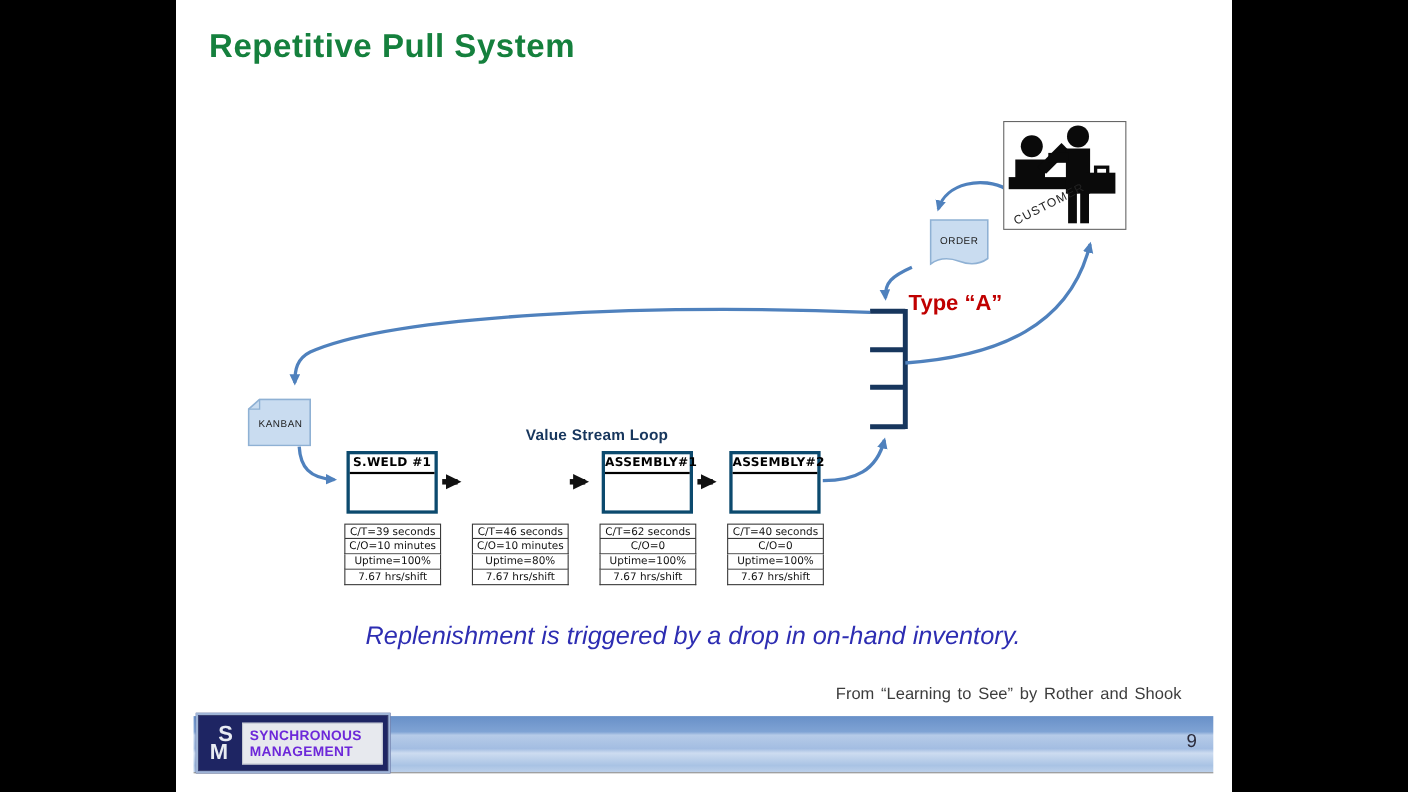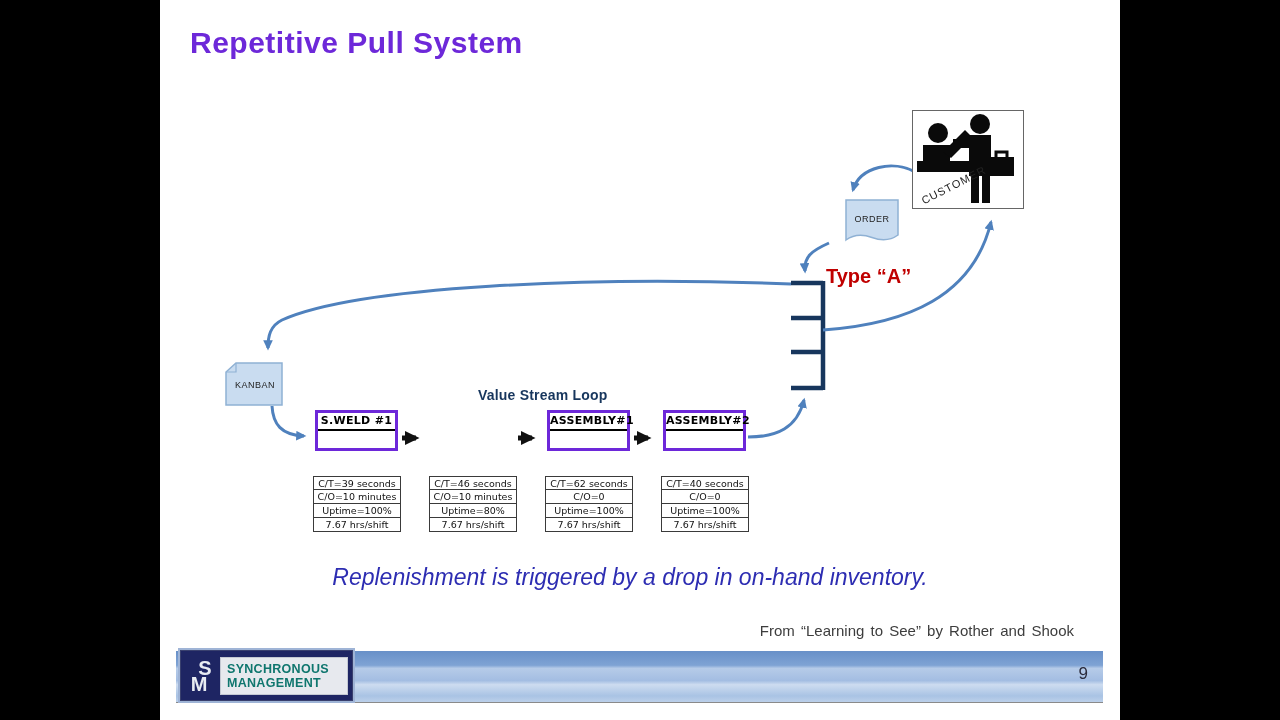--- a/index.html
+++ b/index.html
@@ -2,32 +2,32 @@
 <html><head>
 <meta charset="utf-8">
 <style>
   html,body{margin:0;padding:0;}
   body{width:1280px;height:720px;background:#000;overflow:hidden;
        font-family:"Liberation Sans",sans-serif;}
   .stage{position:relative;width:1280px;height:720px;background:#000;}
   .slide{position:absolute;left:160px;top:0;width:960px;height:720px;background:#ffffff;}
   .abs{position:absolute;}
 
-  .title{left:30px;top:26px;font-size:30px;font-weight:bold;color:#6d28d9;letter-spacing:.5px;}
+  .title{left:30px;top:26px;font-size:30px;font-weight:bold;color:#15803d;letter-spacing:.5px;}
 
   .overlay{position:absolute;left:0;top:0;width:960px;height:720px;pointer-events:none;}
 
   .customer-box{left:752px;top:110px;width:110px;height:97px;background:#fff;border:1px solid #666;}
   .doc-shape{width:54px;height:46px;}
   .order-wrap{left:665px;top:199px;padding-left:20px;}
   .kanban-wrap{left:65px;top:362px;}
   .type-a{left:666px;top:265px;font-size:20px;font-weight:bold;color:#c00000;}
   .vsl{left:318px;top:387px;font-size:14px;font-weight:bold;color:#17365d;letter-spacing:.2px;}
 
-  .pbox{position:absolute;top:410px;width:83px;height:41px;border:3px solid #6d28d9;
+  .pbox{position:absolute;top:410px;width:83px;height:57px;border:3px solid #0c4a6e;
         background:#fff;box-sizing:border-box;}
   .pbox-title{height:16px;border-bottom:2px solid #000;font-family:"DejaVu Sans",sans-serif;
         font-size:11px;font-weight:bold;text-align:center;line-height:16px;letter-spacing:.3px;}
   .stats{position:absolute;top:476px;width:88px;box-sizing:border-box;}
   .srow{box-sizing:border-box;border:1px solid #3a3a3a;border-top:none;background:#fff;
         height:14px;line-height:13px;text-align:center;font-family:"DejaVu Sans",sans-serif;
         font-size:9.5px;color:#111;white-space:nowrap;overflow:hidden;}
   .srow:first-child{border-top:1px solid #3a3a3a;}
 
   .statement{left:0;top:564px;width:940px;text-align:center;font-style:italic;
@@ -40,21 +40,21 @@
         border-bottom:1px solid #8a8a8a;}
   .page-number{position:absolute;right:15px;top:13px;font-size:17px;color:#2b2b3b;}
   .logo{left:18px;top:648px;width:177px;height:55px;background:#1e2563;
         border:2px solid #9fb4d6;box-sizing:border-box;display:flex;align-items:center;
         box-shadow:0 0 0 1px #39406e inset;}
   .logo-mono{width:40px;color:#e8ecf2;font-weight:bold;font-size:20px;line-height:16px;
         text-align:center;}
   .logo-mono .m-top{margin-left:10px;}
   .logo-mono .m-bot{margin-left:-2px;}
   .logo-text{flex:1;margin-right:5px;background:#e7e9ee;border:1px solid #c4c8d2;
-        color:#0f766e;font-weight:bold;font-size:12.5px;line-height:14px;
+        color:#6d28d9;font-weight:bold;font-size:12.5px;line-height:14px;
         padding:4px 4px 4px 6px;letter-spacing:.3px;}
 </style>
 </head>
 <body>
 
 <div class="stage">
   <div class="slide">
 
     <div class="abs title">Repetitive Pull System</div>
 

